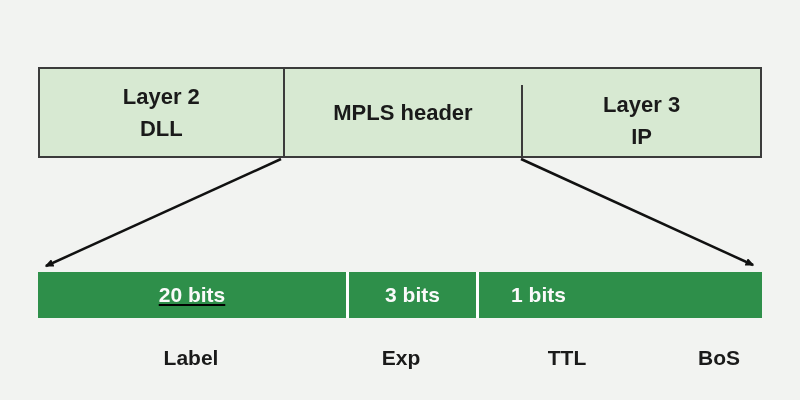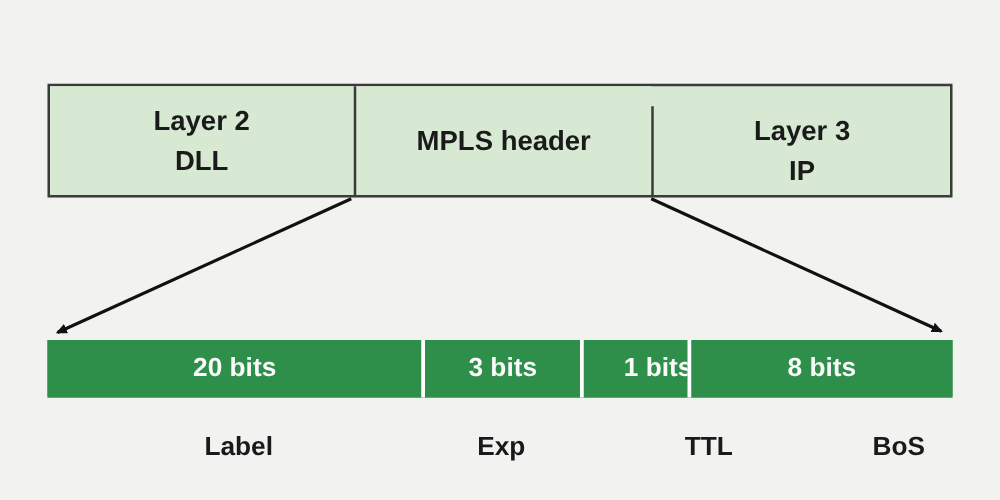--- a/index.html
+++ b/index.html
@@ -41,21 +41,21 @@
   
   .bit-bar{
     position:absolute;left:38px;top:272px;width:724px;height:46px;
     display:flex;background:var(--bar-green);
   }
   .bit-seg{
     display:flex;align-items:center;justify-content:center;
     background:var(--bar-green);
   }
   .bit-seg + .bit-seg{border-left:3px solid var(--bar-divider);}
-  .bit-seg.s0{width:308px;}
+  .bit-seg.s0{width:308px;text-decoration:underline;}
   .bit-seg.s1{width:130px;}
   .bit-seg.s2{width:86px;padding-left:36px;}
   .bit-seg.s3{width:218px;}
   .bit-text{font-size:21px;font-weight:700;color:var(--bar-text);white-space:nowrap;}
 
   
   .name-row{position:absolute;left:38px;top:329px;width:724px;height:30px;display:flex;}
   .name-cell{display:flex;align-items:center;justify-content:center;}
   .name-cell.s0{width:306px;}
   .name-cell.s1{width:114px;}
@@ -96,23 +96,20 @@
   <div class="bit-bar">
     <div class="bit-seg s0">
       <span class="bit-text">20 bits</span>
     </div>
     <div class="bit-seg s1">
       <span class="bit-text">3 bits</span>
     </div>
     <div class="bit-seg s2">
       <span class="bit-text">1 bits</span>
     </div>
-    <div class="bit-seg s3">
-      <span class="bit-text">8 bits</span>
-    </div>
   </div>
 
   <div class="name-row">
     <div class="name-cell s0">
       <span class="name-text">Label</span>
     </div>
     <div class="name-cell s1">
       <span class="name-text">Exp</span>
     </div>
     <div class="name-cell s3">

